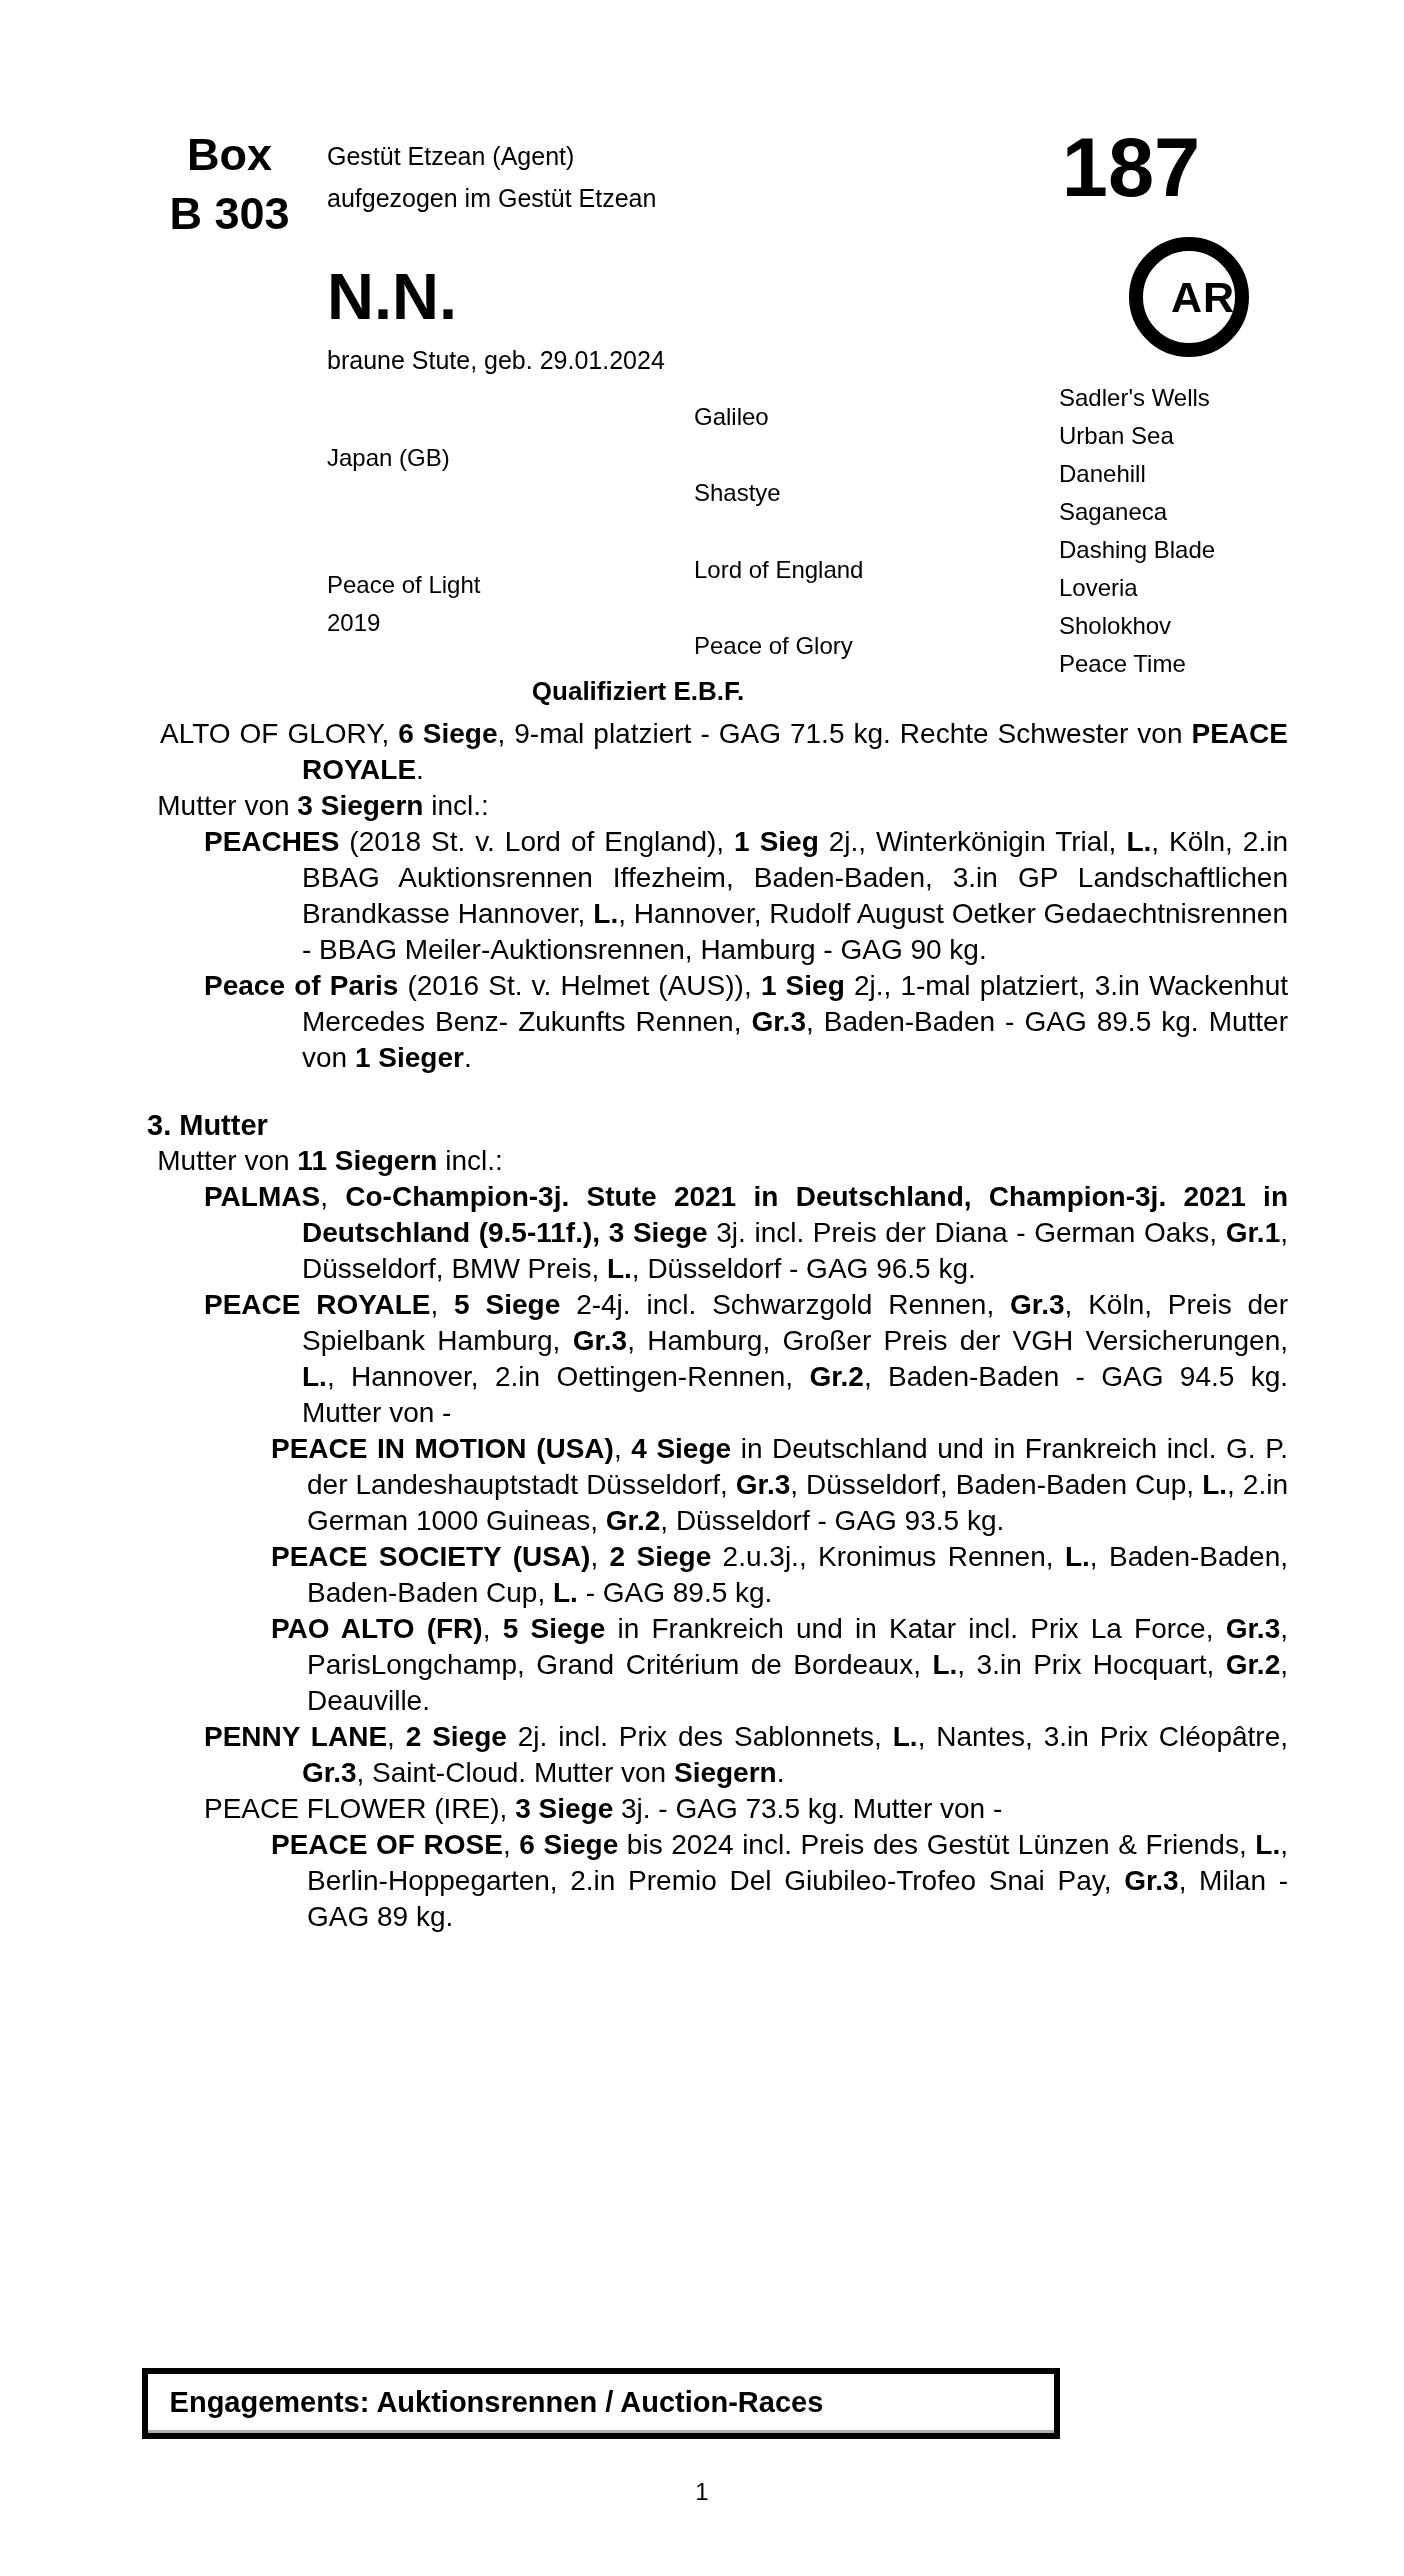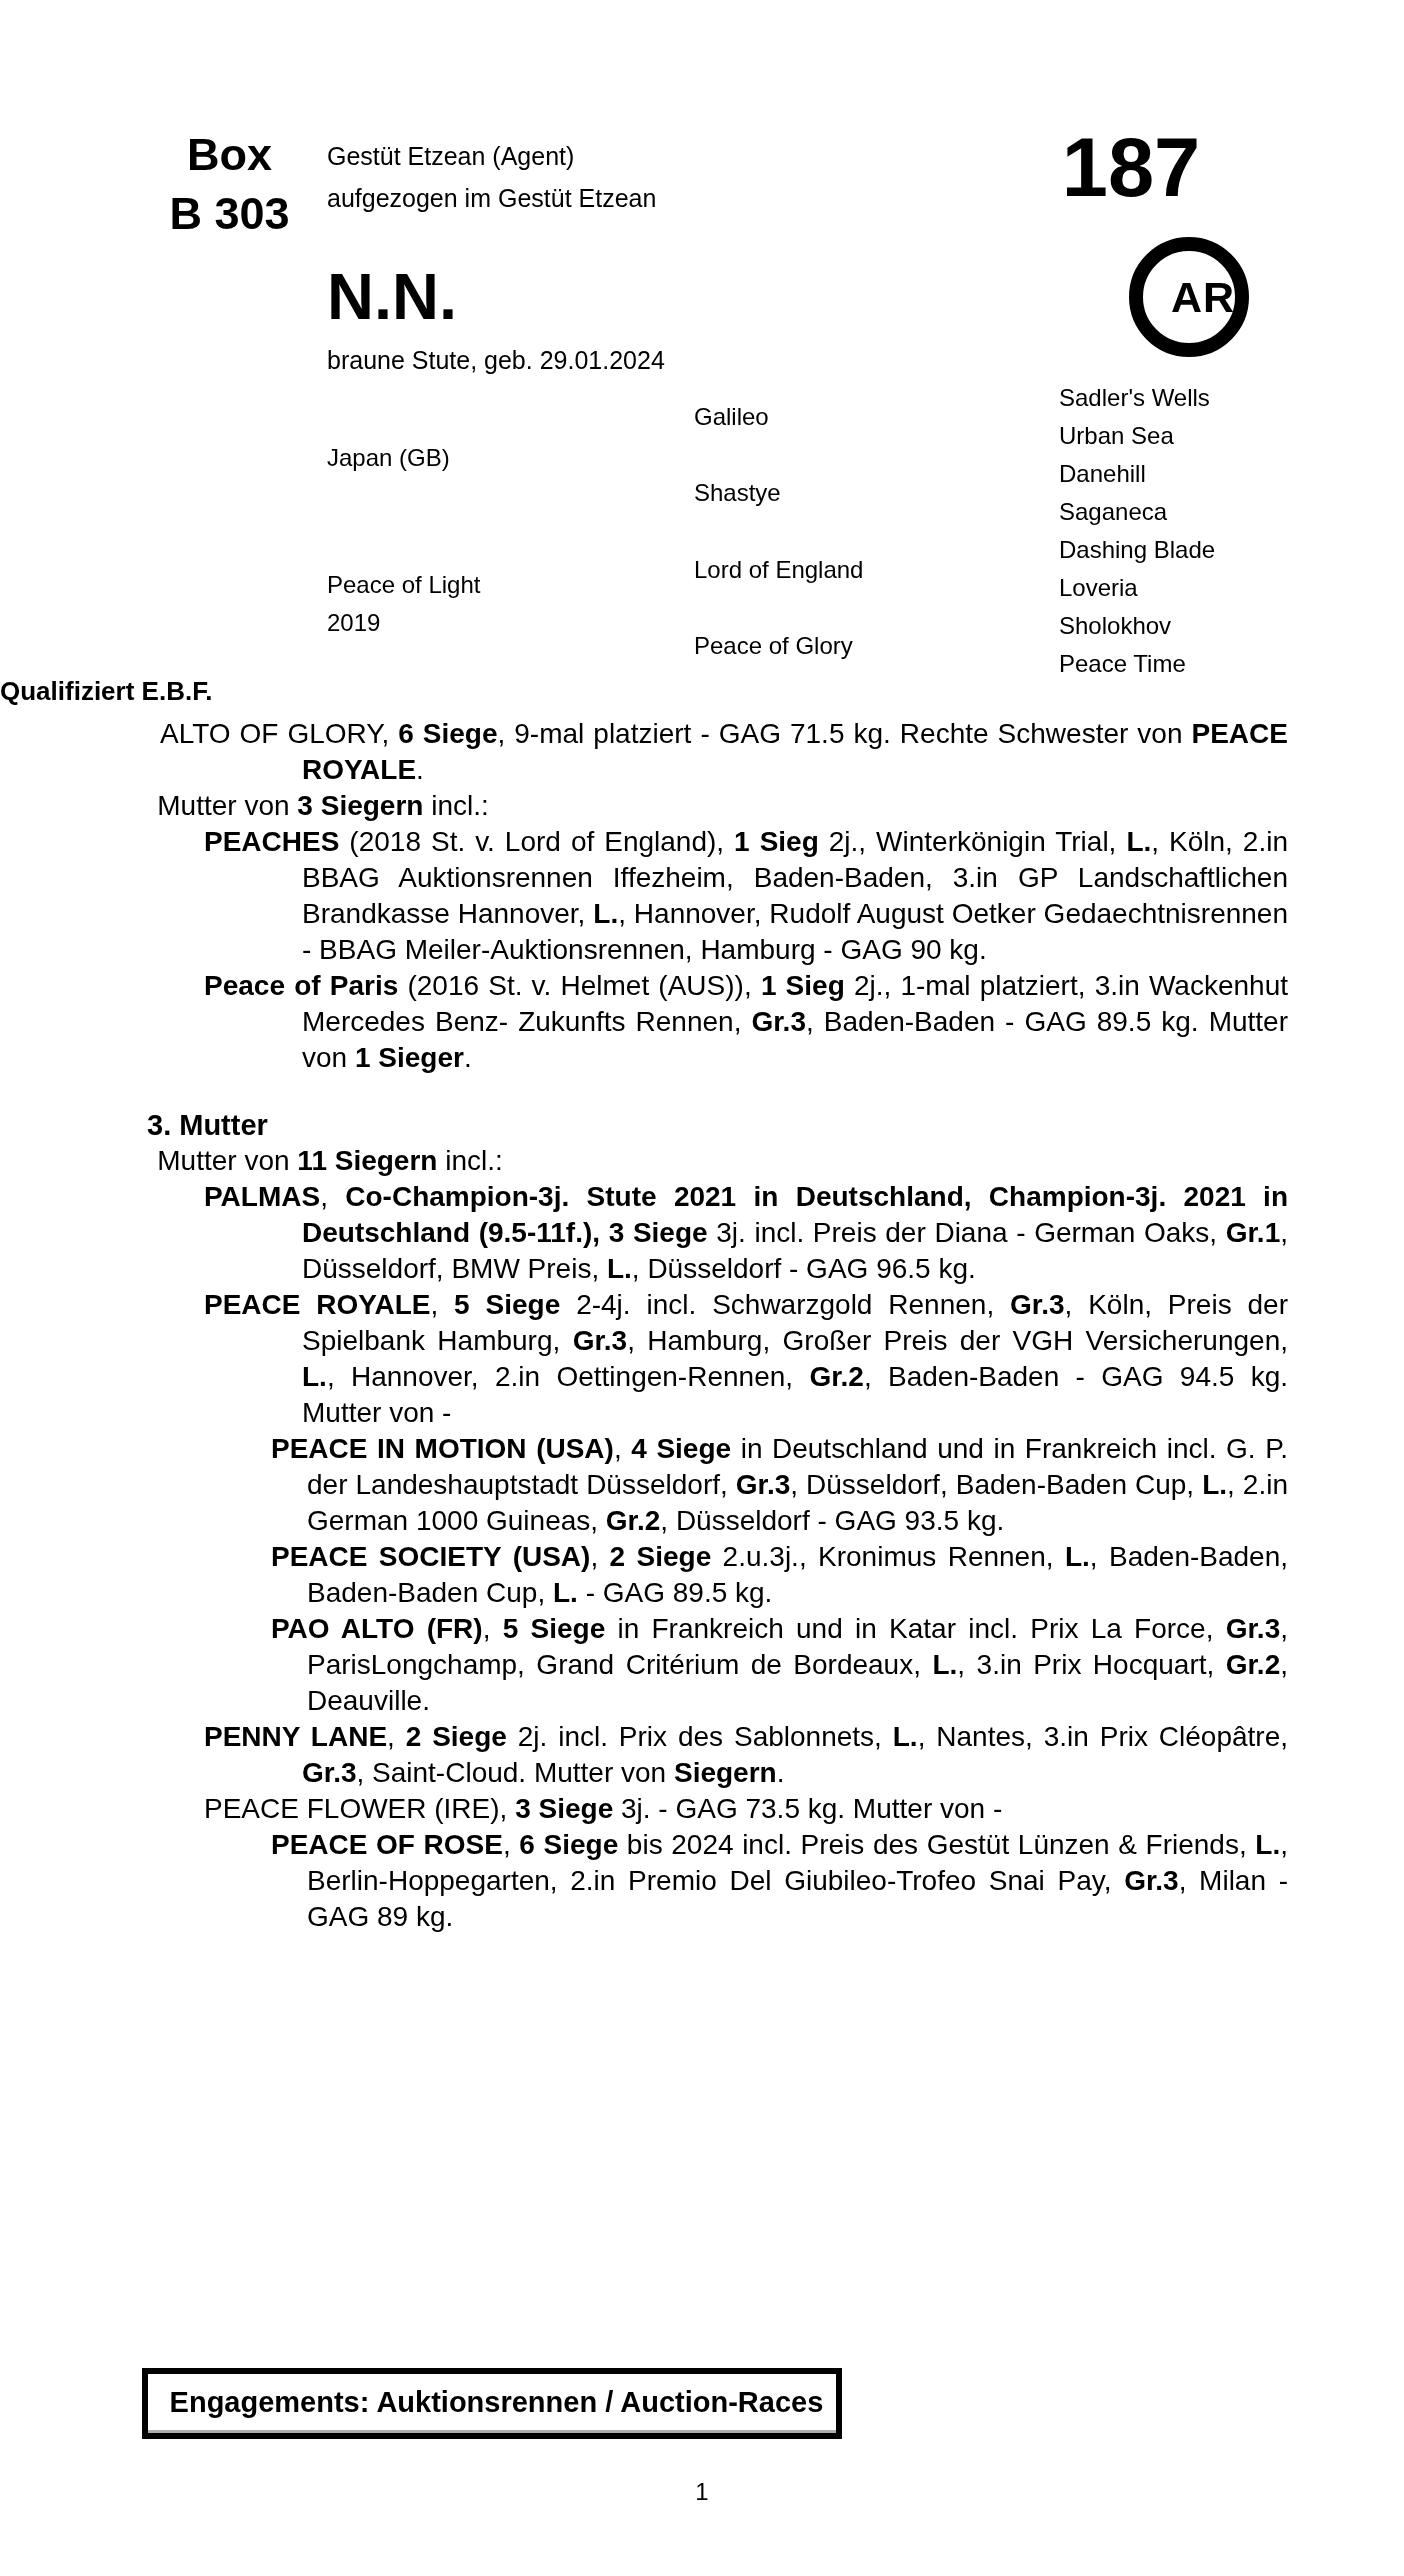--- a/index.html
+++ b/index.html
@@ -27,35 +27,35 @@
 
   
   .ped { font-size:24px; line-height:38px; }
   .gen1-sire { left:327px; top:439px; }
   .gen1-dam  { left:327px; top:566px; }
   .gen2-1 { left:694px; top:398px; }
   .gen2-2 { left:694px; top:474px; }
   .gen2-3 { left:694px; top:551px; }
   .gen2-4 { left:694px; top:627px; }
   .gen3 { left:1059px; top:379px; }
-  .qualified { left:0; top:676px; width:1276px; 
+  .qualified { left:0; top:676px; width:1276px; text-align:center;
     font-size:26px; font-weight:bold; }
 
   
   .produce { left:147px; top:716px; width:1141px; font-size:28px; line-height:36px; }
   .sec + .sec { margin-top:31px; }
   .mutter-h { font-size:29px; font-weight:bold; line-height:36px; }
   .para { margin:0; text-align:justify; }
   .p-dam  { padding-left:155px; text-indent:-142px; }
   .p-note { padding-left:10.3px;  text-indent:0; text-align:left; }
   .p-l1   { padding-left:155px; text-indent:-98px; }
   .p-l2   { padding-left:160px; text-indent:-36px; }
 
   
-  .eng-box { left:142px; top:2368px; width:700px; height:71px;
+  .eng-box { left:142px; top:2368px; width:918px; height:71px;
     border:6.7px solid #000; box-sizing:border-box; }
   .eng-inner { height:100%; box-sizing:border-box; border-bottom:3.1px solid #aeaeae;
     display:flex; align-items:center; padding-left:21.6px;
     font-size:29px; font-weight:bold; }
   .pagenum { left:0; top:2478px; width:1404px; text-align:center; font-size:24px; }
 </style>
 </head>
 <body>
 
 <div class="abs box-line box-line1">Box</div>

